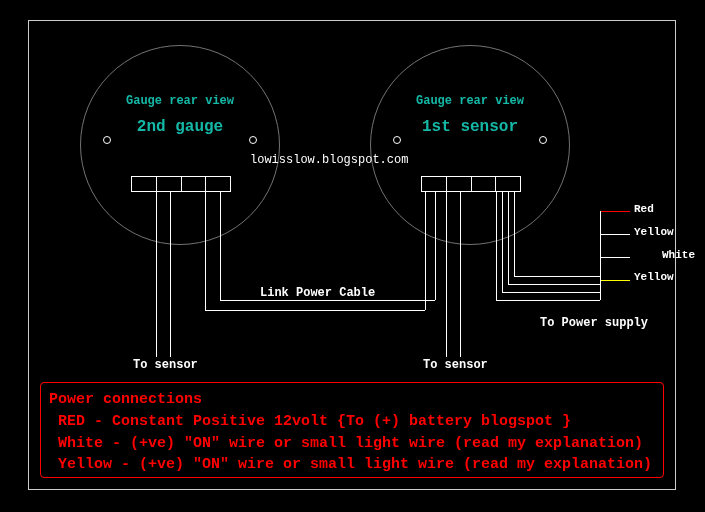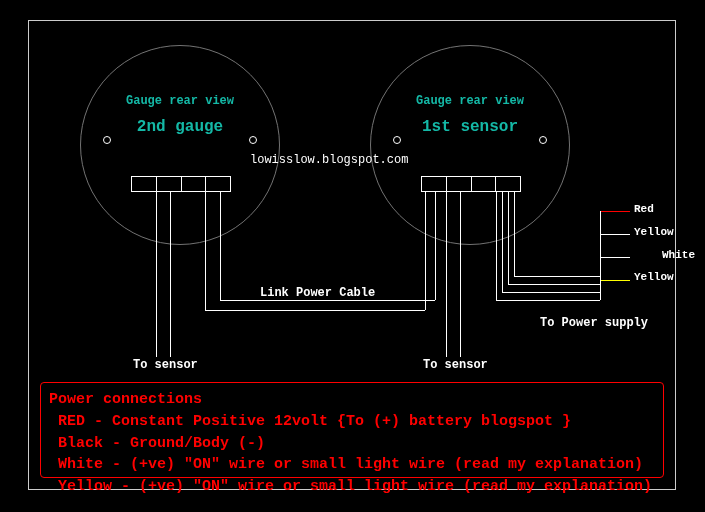--- a/index.html
+++ b/index.html
@@ -165,16 +165,15 @@
 <div class="label" style="left:540px; top:316px;">To Power supply</div>
 
 <div class="wire-label-small" style="left:634px; top:203px;text-align:center;">Red</div>
 <div class="wire-label-small" style="left:634px; top:226px;">Yellow</div>
 <div class="wire-label-small" style="left:634px; top:249px;margin-left:28px;">White</div>
 <div class="wire-label-small" style="left:634px; top:271px;">Yellow</div>
 
 <div class="legend-box">
   <div>Power connections</div>
   <div>&nbsp;<span>RED - Constant Positive 12volt {To (+) battery blogspot }</span></div>
-  <div>&nbsp;<span>Black - Ground/Body (-)</span></div>
   <div>&nbsp;<span>White - (+ve) "ON" wire or small light wire (read my explanation)</span></div>
   <div>&nbsp;<span>Yellow - (+ve) "ON" wire or small light wire (read my explanation)</span></div>
 </div>
 
 </body></html>

